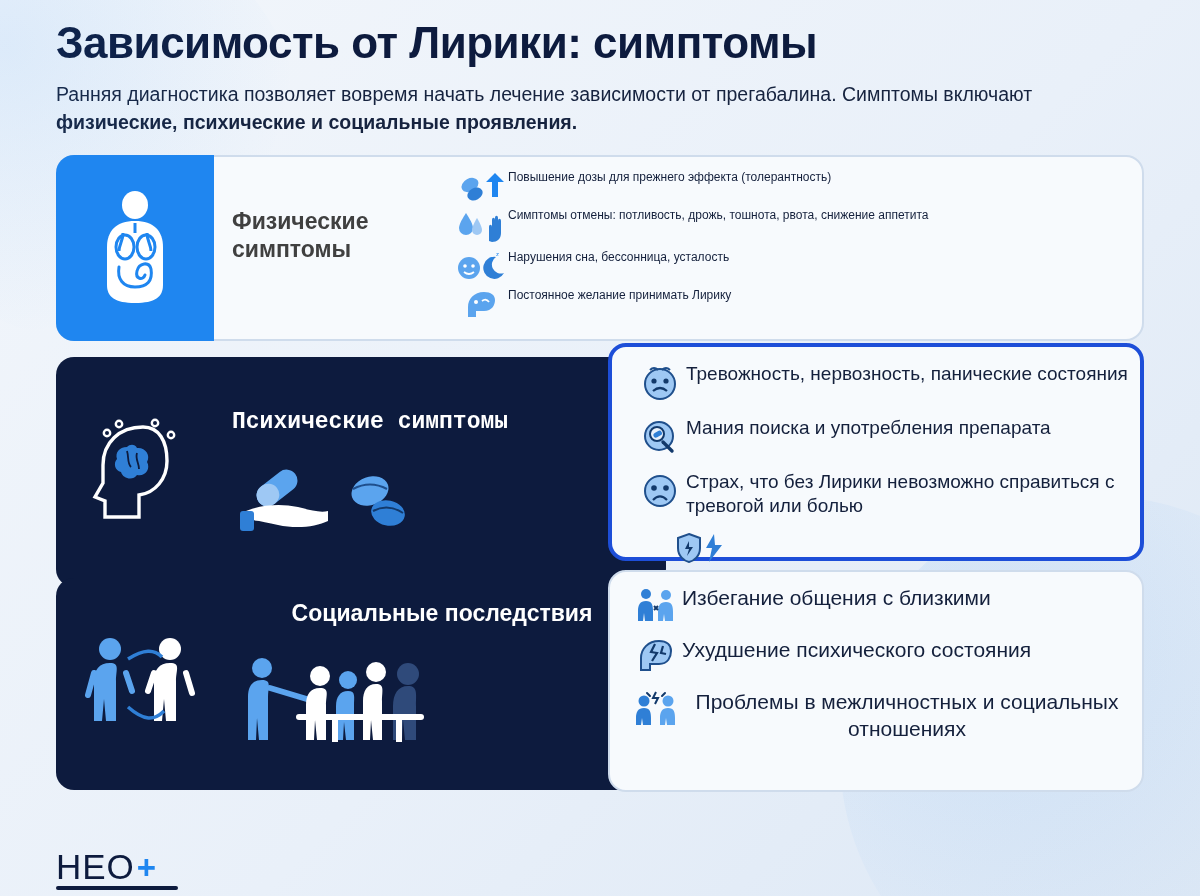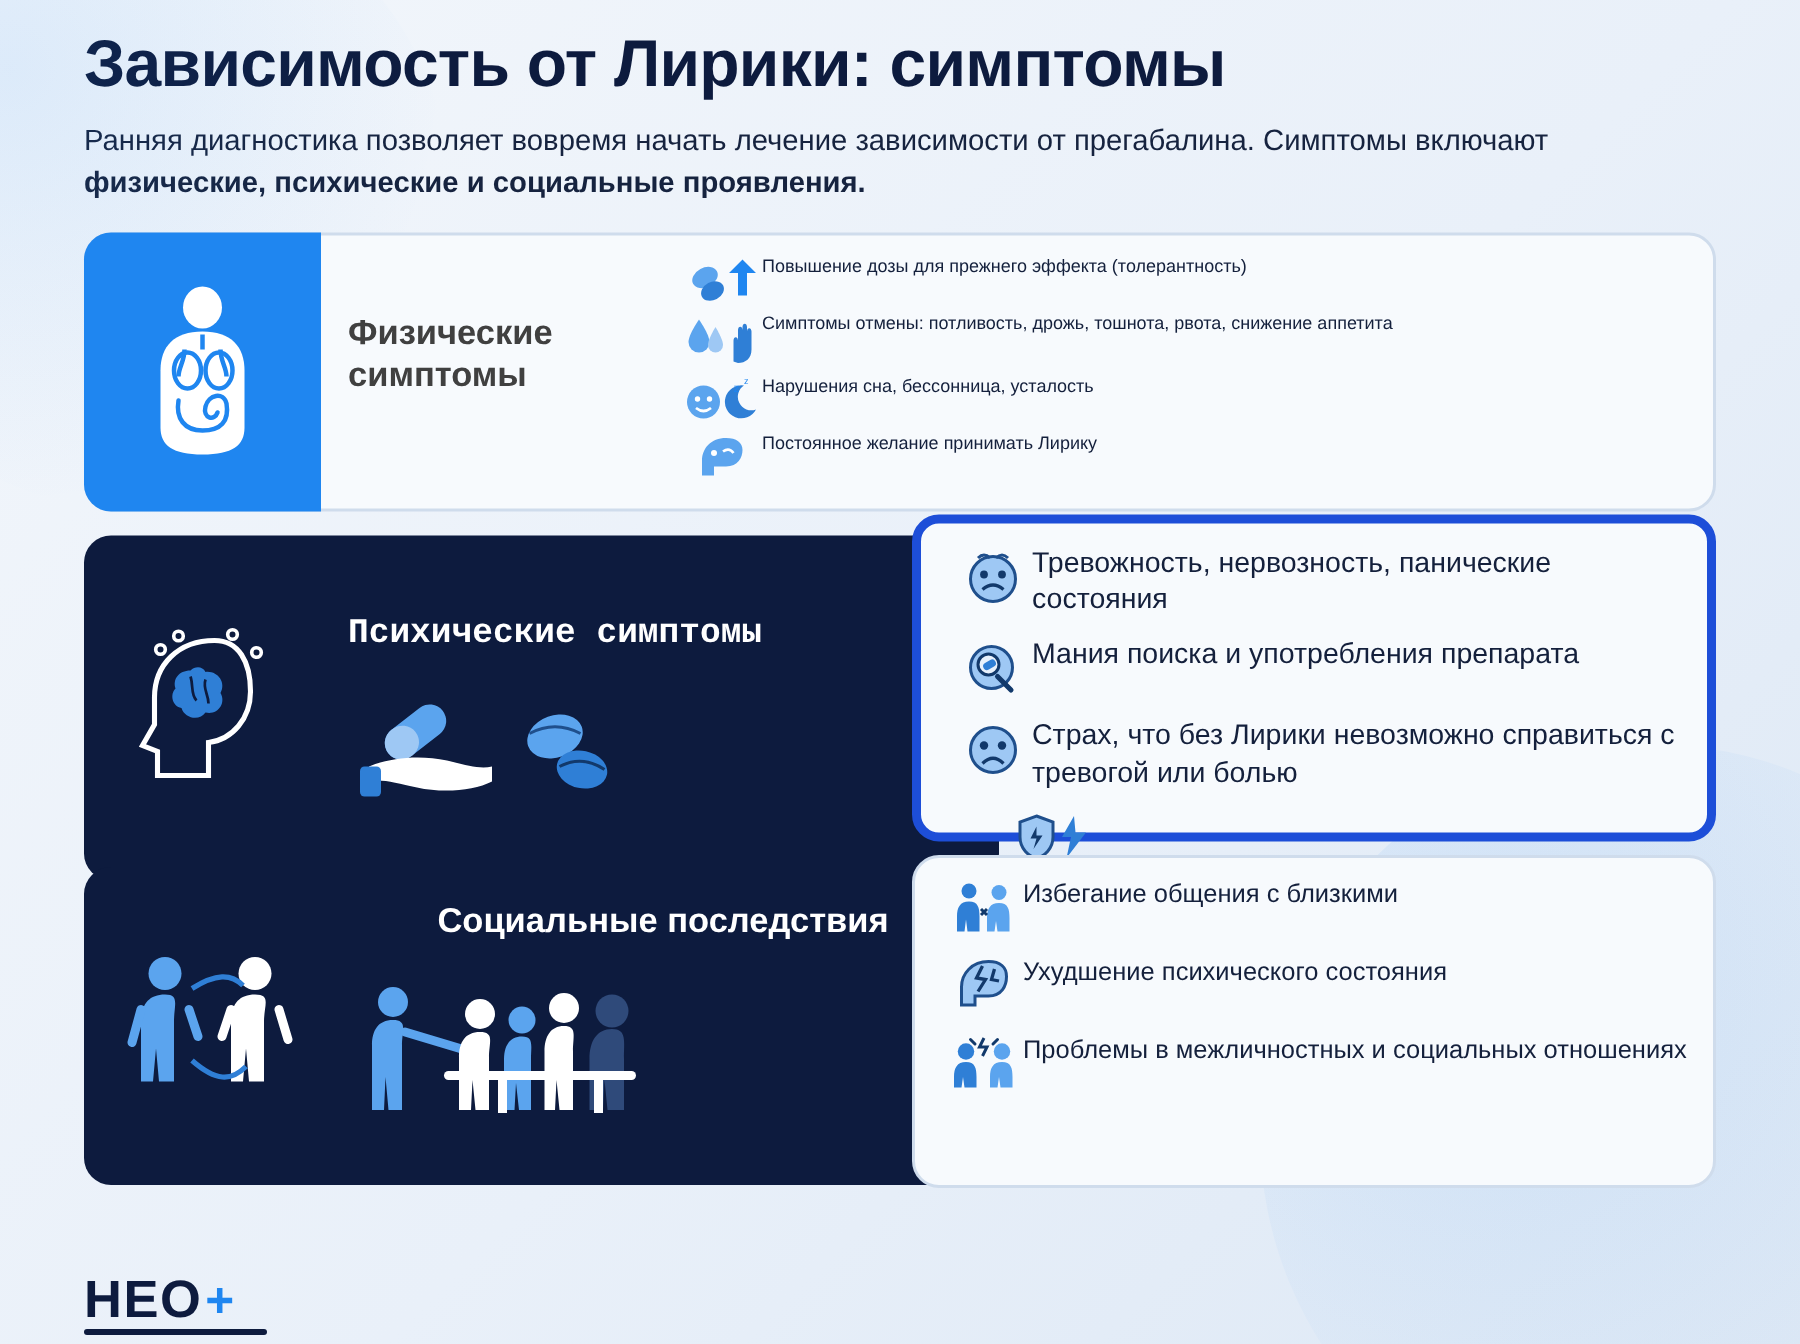--- a/index.html
+++ b/index.html
@@ -77,21 +77,21 @@
     position: absolute; left: 0; top: 0; width: 158px; height: 100%;
     display: flex; align-items: center; justify-content: center;
   }
   #block2 .cat-label {
     position: absolute; left: 176px; top: 52px; width: 400px;
     font-size: 23px; font-weight: bold; color: #ffffff; font-family: Liberation Mono, monospace;
   }
   #block2 .pills { position: absolute; left: 180px; top: 98px; }
   #block2 .rightwrap {
     position: absolute; left: 552px; top: -14px; width: 536px; height: 218px;
-    background: #f7fafd; border: 6px solid #1d4ed8; border-radius: 18px;
+    background: #f7fafd; border: 4px solid #1d4ed8; border-radius: 18px;
     padding: 14px 12px 10px 22px;
   }
 
   
   #block3 { left: 0; top: 423px; width: 1088px; height: 212px; text-align: center; }
   #block3 .darkwrap {
     position: absolute; left: 0; top: 0; width: 610px; height: 100%;
     background: #0d1b3e; border-radius: 18px;
   }
   #block3 .iconbox {
@@ -126,29 +126,29 @@
   .row .tx {
     font-size: 18.5px;
     color: #14203c;
     line-height: 1.28;
     padding-top: 1px;
   }
   #block1 .row .tx { font-size: 12px; }
   #block2 .row { margin-bottom: 12px; align-items: flex-start; }
   #block2 .row .tx { font-size: 19px; }
   #block3 .row { margin-bottom: 12px; }
-  #block3 .row .tx { font-size: 17px; }
+  #block3 .row .tx { font-size: 21px; }
 
   
   .footer {
     position: absolute; left: 56px; bottom: 12px;
     display: flex; align-items: flex-end; gap: 2px;
   }
   .logo-text {
-    font-size: 35px; font-weight: bold; color: #0d1b3e; letter-spacing: 1px;
+    font-size: 35px; font-weight: normal; color: #0d1b3e; letter-spacing: 1px;
     line-height: 1;
   }
   .logo-plus {
     font-size: 33px; font-weight: bold; color: #1f86f0; line-height: 1;
     margin-left: 2px;
   }
   .logo-underline {
     position: absolute; left: 0; bottom: -6px; width: 122px; height: 4px;
     background: #0d1b3e; border-radius: 2px;
   }

